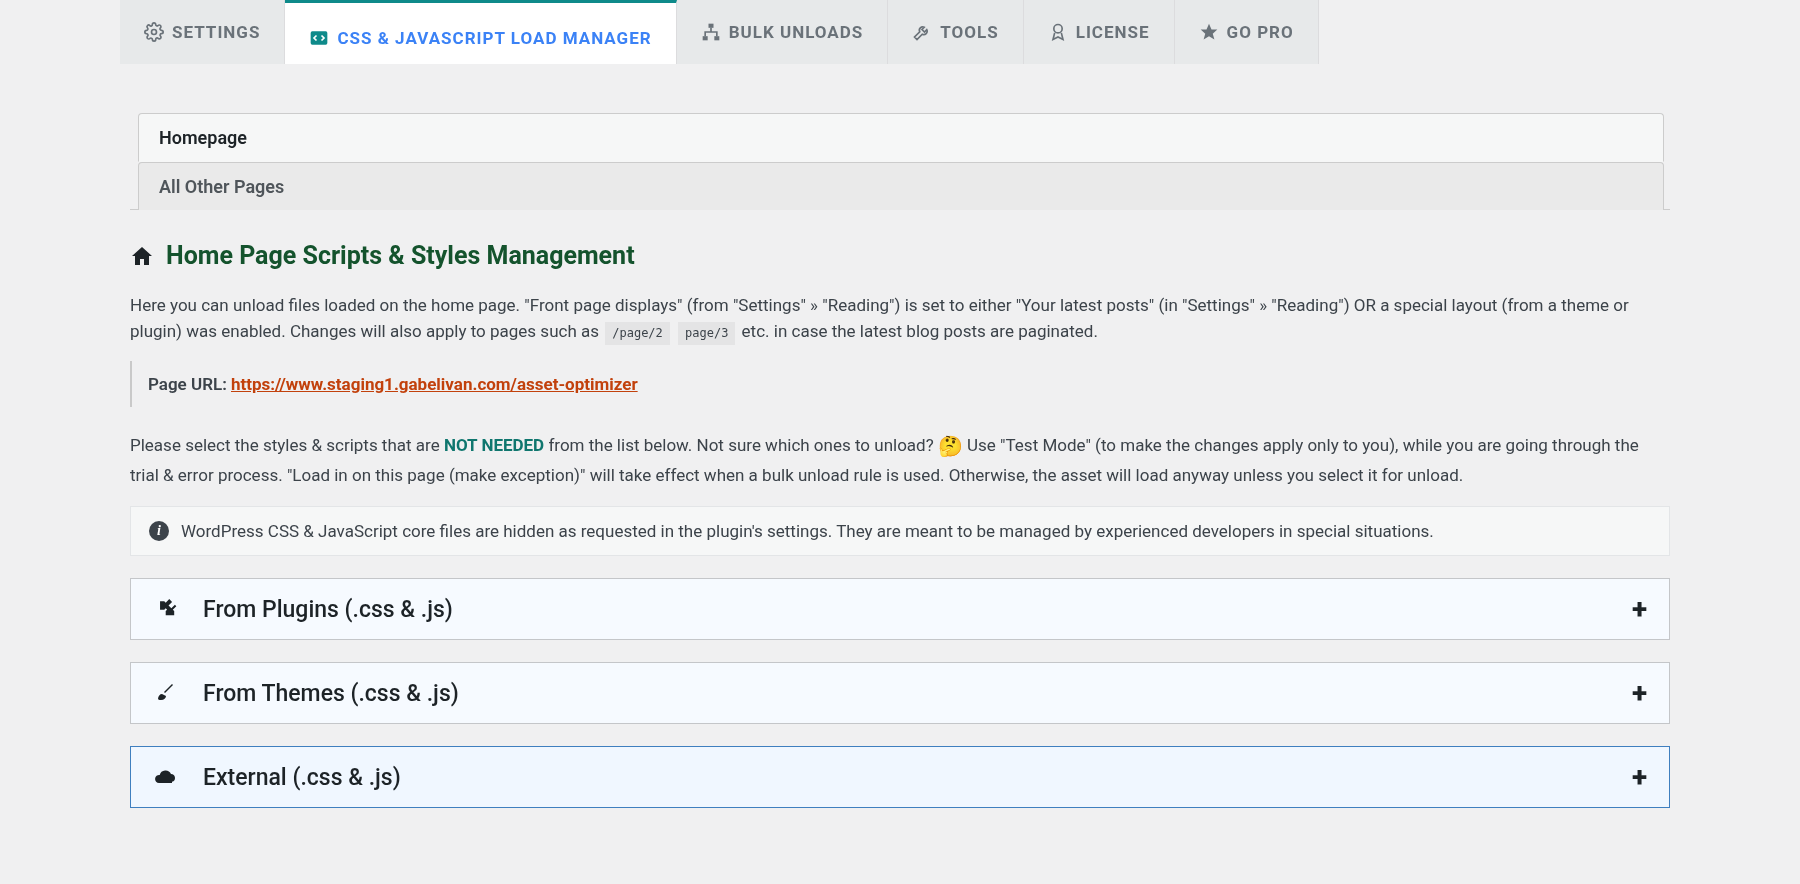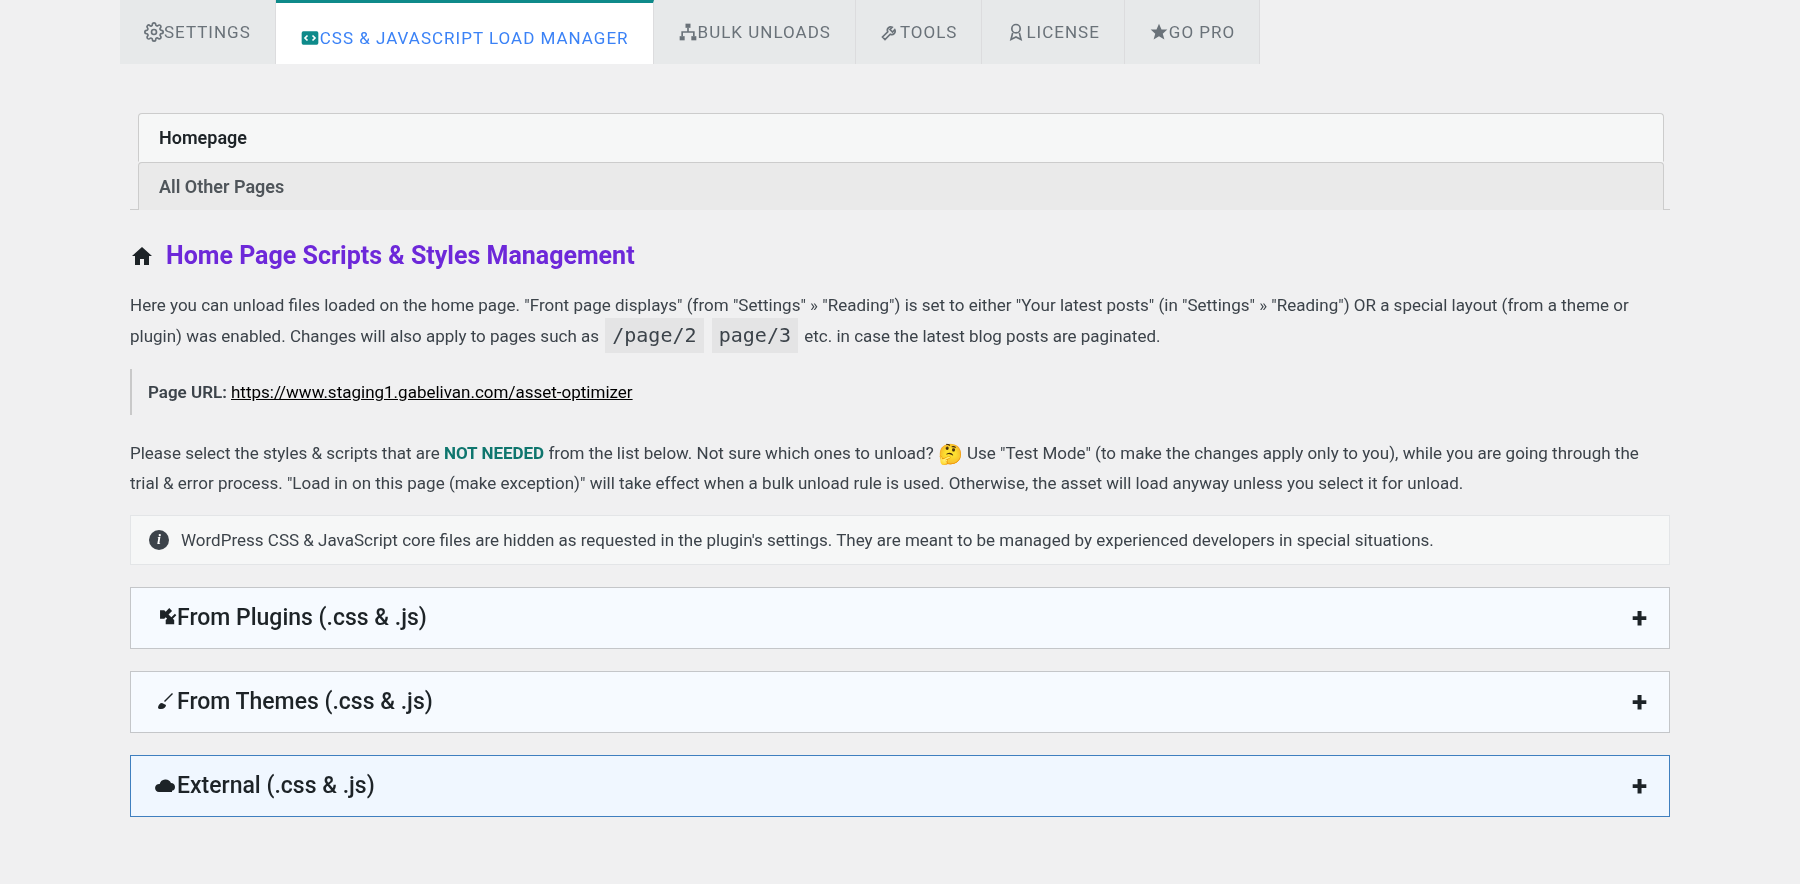--- a/index.html
+++ b/index.html
@@ -14,26 +14,27 @@
     
     
     .main-tabs {
       display: flex;
       padding: 0;
     }
     .main-tab {
       display: flex;
       align-items: center;
       justify-content: center;
+      gap: 8px;
       padding: 16px 24px;
       background: #e7e9ea;
       border-right: 1px solid #dcdcde;
       color: #6a7279;
       font-size: 17px;
-      font-weight: 400;
+      font-weight: 700;
       letter-spacing: 1px;
       cursor: pointer;
       white-space: nowrap;
     }
     .main-tab.active {
       background: #fff;
       color: #3b82f6;
       border-top: 3px solid #0e8a8a;
       padding-top: 25px;
     }
@@ -61,46 +62,46 @@
     }
     .sub-tab.active { background: #f6f7f7; border-bottom: 1px solid #f6f7f7; color: #1d2327; }
     
     
     .page-heading {
       display: flex;
       align-items: center;
       gap: 12px;
       font-size: 25px;
       font-weight: 700;
-      color: #6d28d9;
+      color: #14532d;
       margin-bottom: 22px;
     }
     .page-heading .icon { width: 24px; height: 24px; display: inline-flex; }
     
     
     .para { font-size: 17px; line-height: 1.55; color: #3c434a; margin-bottom: 12px; }
     .code-pill {
       display: inline-block;
       background: #e4e4e5;
       padding: 2px 7px;
       font-family: Menlo, Consolas, monospace;
-      font-size: 20px;
+      font-size: 12px;
       margin: 0 2px;
     }
     .not-needed { color: #0f766e; font-weight: 700; }
     
     
     .url-box {
       border-left: 2px solid #c9c9c9;
       padding: 13px 16px;
       margin: 16px 0 24px;
       font-size: 17px;
       font-weight: 600;
     }
-    .url-box a { color: #000000; text-decoration: underline; font-weight: 400; }
+    .url-box a { color: #c2410c; text-decoration: underline; font-weight: 700; }
     
     .emoji { font-size: 20px; vertical-align: -2px; }
     
     
     .info-notice {
       display: flex;
       align-items: center;
       gap: 12px;
       background: #f6f7f7;
       border: 1px solid #e3e5e7;
@@ -130,21 +131,21 @@
       display: flex;
       align-items: center;
       justify-content: space-between;
       background: #f6faff;
       border: 1px solid #c4c6c9;
       padding: 16px 22px;
       margin-bottom: 22px;
       cursor: pointer;
     }
     .accordion.selected { border: 1px solid #3f7fbf; background: #f0f7ff; }
-    .accordion-left { display: flex; align-items: center; gap: 0; }
+    .accordion-left { display: flex; align-items: center; gap: 26px; }
     .accordion-left .icon { width: 24px; height: 24px; display: inline-flex; color: #1d2327; }
     .accordion-title { font-size: 23px; font-weight: 500; color: #1d2327; }
     .plus { font-size: 28px; font-weight: 800; color: #1d2327; line-height: 1; }
     
     svg { width: 100%; height: 100%; }
   </style>
 </head>
 <body>
 
 <div class="main-tabs">

